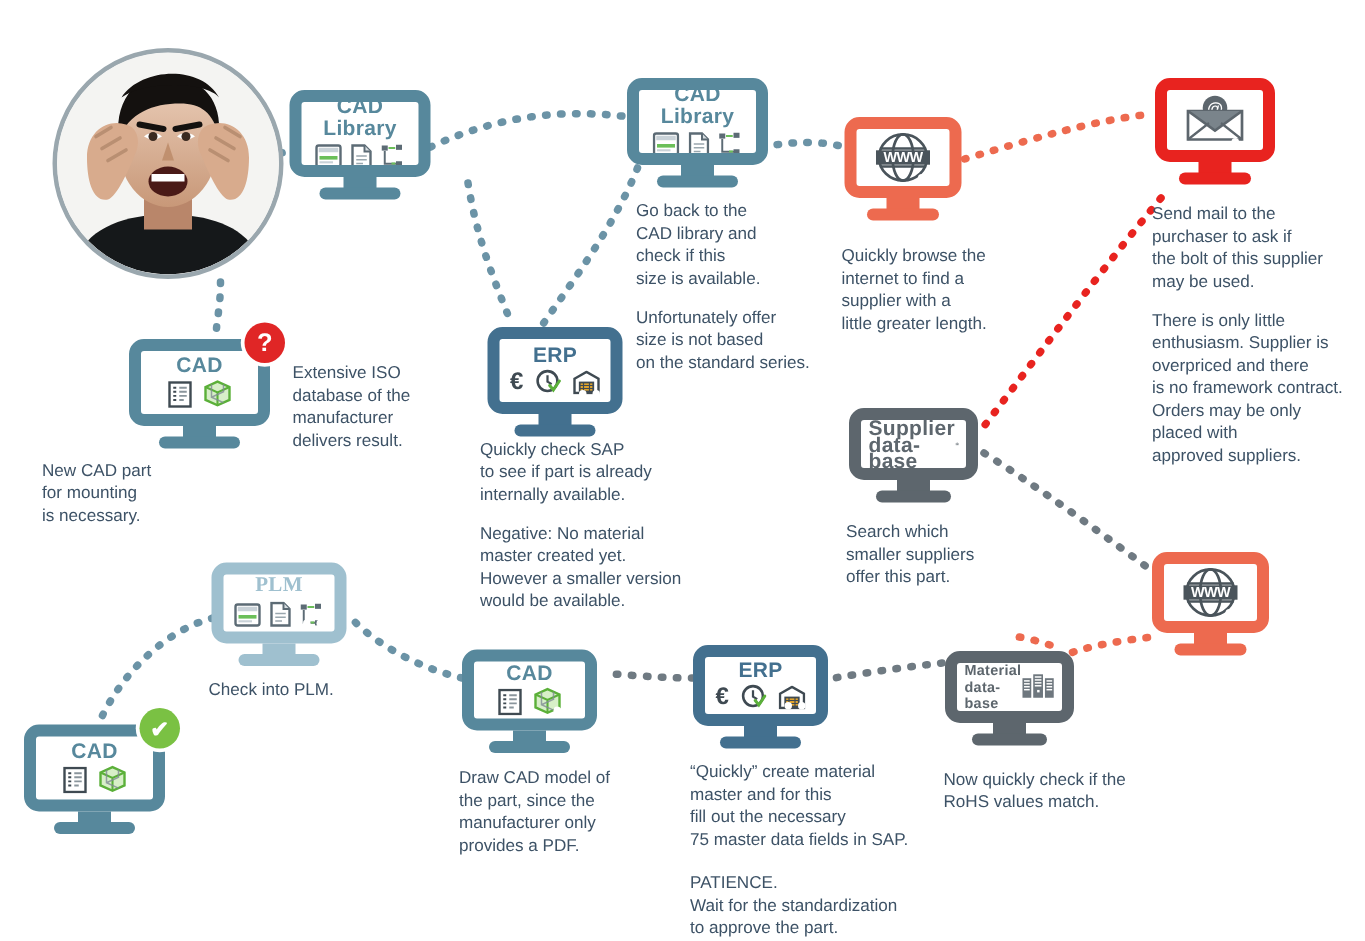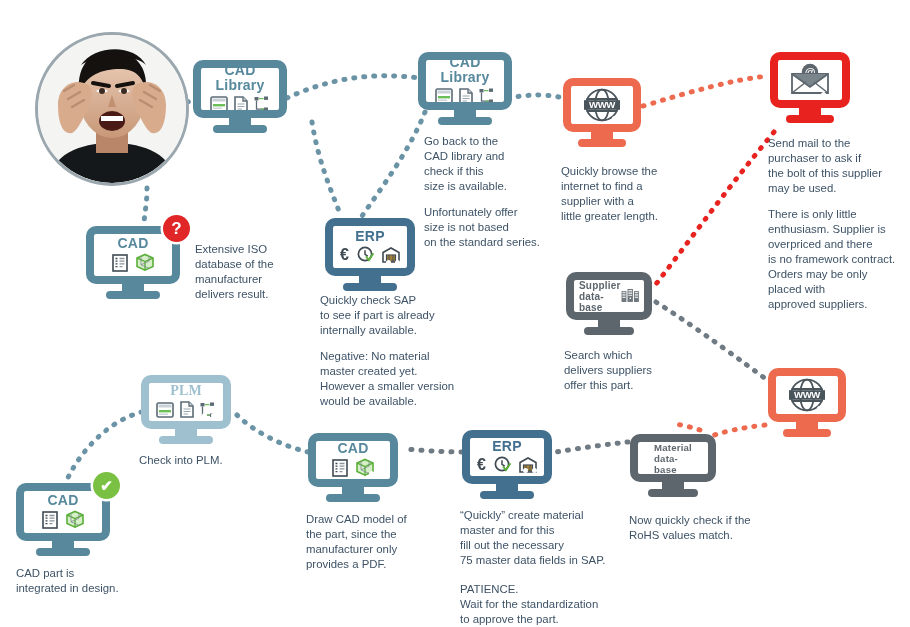--- a/index.html
+++ b/index.html
@@ -209,20 +209,23 @@
               <i></i>
               <i></i>
             </div>
         </div>
       </div>
       <div class="neck" style="top:58px;background:#57889c;"></div>
       <div class="base" style="top:65px;width:54px;background:#57889c;"></div>
       <div class="badge q" style="right:-10px;top:-11px;">?</div>
     </div>
   </div>
+  <div class="cap" style="left:28px;top:307px;width:150px;">New CAD part
+for mounting
+is necessary.</div>
 
   <div class="device" style="left:325px;top:218px;">
     <div class="mon">
       <div class="body" style="width:90px;height:58px;border-width:8px;border-color:#43708f;">
         <div class="screen">
           <div class="title" style="color:#43708f;font-size:14px;margin-top:-2px;">ERP</div>
           <div class="iconrow" style="gap:8px;">
             <span style="font-size:16px;font-weight:bold;color:#3f4a52;line-height:16px;">€</span>
             <svg width="17" height="17" viewBox="0 0 17 17">
               <circle cx="8" cy="8" r="6.6" fill="#fff" stroke="#3f4a52" stroke-width="1.7"></circle>
@@ -355,21 +358,21 @@
 approved suppliers.</div>
   <div class="cap" style="left:768px;top:136px;width:142px;">Send mail to the
 purchaser to ask if
 the bolt of this supplier
 may be used.</div>
 
   <div class="device" style="left:566px;top:272px;">
     <div class="mon">
       <div class="body" style="width:86px;height:48px;border-width:8px;border-color:#5d666d;">
         <div class="screen" style="flex-direction:row;justify-content:space-between;padding:0 5px;box-sizing:border-box;">
-          <div class="title" style="color:#5d666d;font-size:10px;line-height:11px;text-align:left;white-space:pre-line;">Supplier
+          <div class="title" style="color:#5d666d;font-size:14px;line-height:11px;text-align:left;white-space:pre-line;">Supplier
 data-
 base</div>
           <svg width="34" height="28" viewBox="0 0 34 28">
             <rect x="1" y="5" width="9" height="20" fill="#6e777e"></rect>
             <rect x="12" y="1" width="10" height="24" fill="#6e777e"></rect>
             <rect x="24" y="5" width="9" height="20" fill="#6e777e"></rect>
             <g fill="#fff">
               <rect x="2.6" y="7" width="5.8" height="1.5"></rect>
                 <rect x="2.6" y="10" width="5.8" height="1.5"></rect>
               <rect x="2.6" y="13" width="5.8" height="1.5"></rect>
@@ -389,21 +392,21 @@
               <i></i>
               <i></i>
             </div>
         </div>
       </div>
       <div class="neck" style="top:48px;background:#5d666d;"></div>
       <div class="base" style="top:55px;width:50px;background:#5d666d;"></div>
     </div>
   </div>
   <div class="cap" style="left:564px;top:348px;width:150px;">Search which
-delivers suppliers
+smaller suppliers
 offer this part.</div>
 
   <div class="device" style="left:768px;top:368px;">
     <div class="mon">
       <div class="body" style="width:78px;height:54px;border-width:8px;border-color:#ed6a4f;">
         <div class="screen">
           <svg width="42" height="36" viewBox="0 0 42 36">
             <g stroke="#4a545b" fill="none" stroke-width="1.8">
               <ellipse cx="21" cy="18" rx="16" ry="15.4"></ellipse>
               <ellipse cx="21" cy="18" rx="7" ry="15.4"></ellipse>
@@ -419,21 +422,21 @@
         </div>
       </div>
       <div class="neck" style="top:54px;background:#ed6a4f;"></div>
       <div class="base" style="top:61px;width:48px;background:#ed6a4f;"></div>
     </div>
   </div>
 
   <div class="device" style="left:630px;top:434px;">
     <div class="mon">
       <div class="body" style="width:86px;height:48px;border-width:8px;border-color:#5d666d;">
-        <div class="screen" style="flex-direction:column;justify-content:space-between;padding:0 5px;box-sizing:border-box;">
+        <div class="screen" style="flex-direction:row;justify-content:space-between;padding:0 5px;box-sizing:border-box;">
           <div class="title" style="color:#5d666d;font-size:9.6px;line-height:11px;text-align:left;white-space:pre-line;">Material
 data-
 base</div>
           <svg width="34" height="28" viewBox="0 0 34 28">
             <rect x="1" y="5" width="9" height="20" fill="#6e777e"></rect>
             <rect x="12" y="1" width="10" height="24" fill="#6e777e"></rect>
             <rect x="24" y="5" width="9" height="20" fill="#6e777e"></rect>
             <g fill="#fff">
               <rect x="2.6" y="7" width="5.8" height="1.5"></rect>
                 <rect x="2.6" y="10" width="5.8" height="1.5"></rect>
@@ -590,16 +593,14 @@
               <i></i>
               <i></i>
             </div>
         </div>
       </div>
       <div class="neck" style="top:58px;background:#57889c;"></div>
       <div class="base" style="top:65px;width:54px;background:#57889c;"></div>
       <div class="badge ok" style="right:-10px;top:-11px;">✔</div>
     </div>
   </div>
-  <div class="cap" style="left:16px;top:566px;width:165px;">CAD part is
-integrated in design.</div>
 
 </div>
 
 </body></html>

